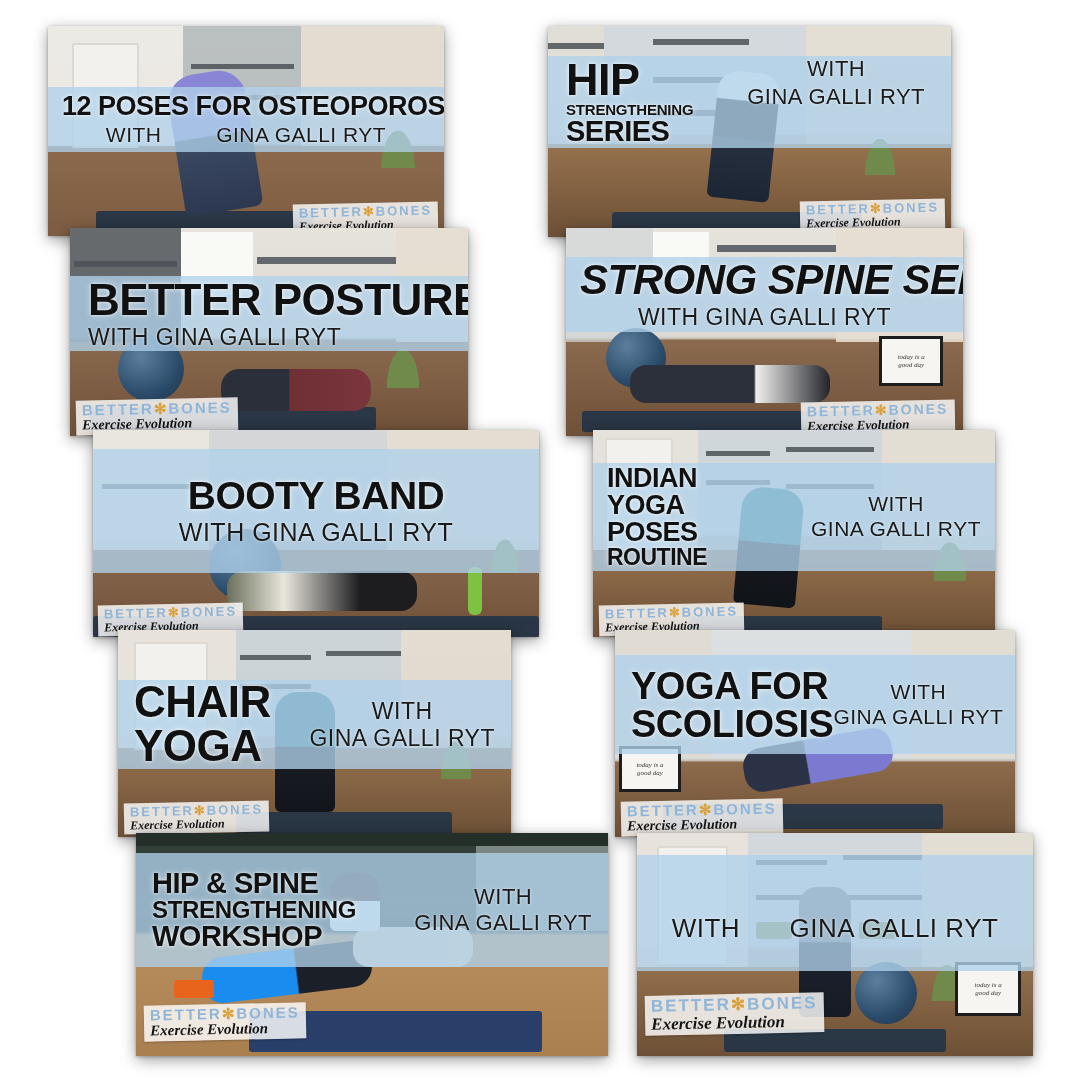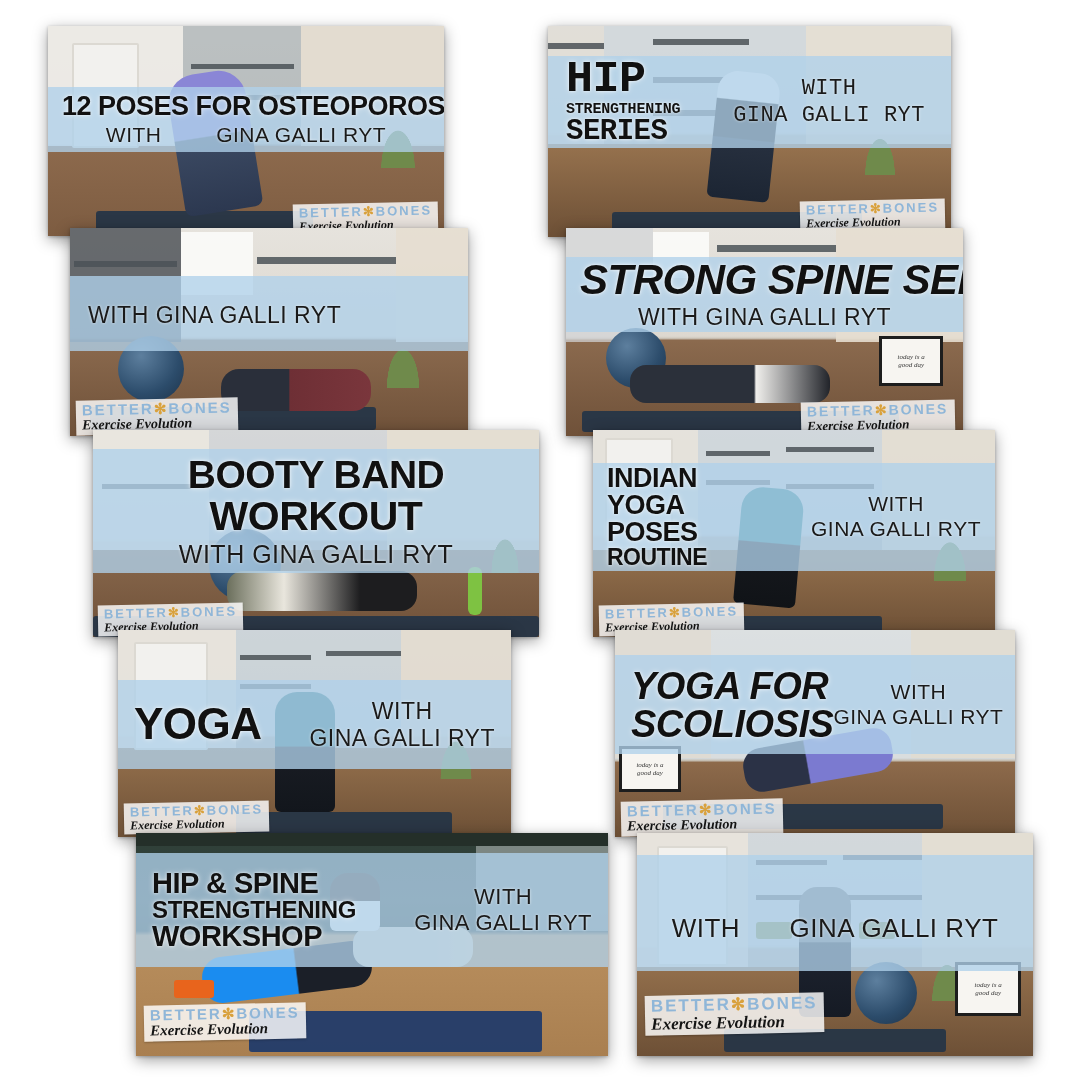--- a/index.html
+++ b/index.html
@@ -142,20 +142,21 @@
       <div class="wallpanel" style="left:82%;top:0;width:18%;height:55%;background:rgba(230,222,208,.9);"></div>
       <div class="ball" style="left:12%;top:52%;width:66px;height:66px;"></div>
       <div class="mat" style="left:5%;top:86%;width:72%;height:11%;"></div>
       <div class="plant" style="right:10%;top:48%;width:50px;height:60px;"></div>
       <div class="figure" style="left:38%;top:68%;width:150px;height:42px;
            background:linear-gradient(to right,#2a2f3a 0%,#2a2f3a 45%,#6e2f35 46%,#7a363c 100%);
            border-radius:18px;"></div>
     </div>
     <div class="band" style="top:23%;height:36%;">
       <div class="band-inner" style="text-align:left;padding-left:18px;">
+        <div class="ttl" style="font-size:44px;">BETTER POSTURE</div>
         <div class="sub" style="font-size:23px;margin-top:3px;">WITH GINA GALLI RYT</div>
       </div>
     </div>
     <div class="logo" style="left:6px;bottom:2px;">
       <div class="l1" style="font-size:15px;">BETTER<span class="bee">✻</span>BONES</div>
       <div class="l2" style="font-size:14px;">Exercise Evolution</div>
     </div>
   </div>
 
   <div class="card" style="left:93px;top:430px;width:446px;height:207px;z-index:30;">
@@ -169,21 +170,20 @@
       <div class="mat" style="left:0;top:90%;width:100%;height:10%;"></div>
       <div class="figure" style="left:30%;top:68%;width:190px;height:40px;
            background:linear-gradient(to right,#6b6f5c 0%,#e9e6dd 30%,#1d1d1f 70%,#1d1d1f 100%);
            border-radius:16px;"></div>
       <div class="figure" style="left:84%;top:66%;width:14px;height:48px;background:#7ec242;border-radius:6px;"></div>
       <div class="plant" style="right:3%;top:44%;width:42px;height:52px;"></div>
     </div>
     <div class="band" style="top:9%;height:60%;">
       <div class="band-inner" style="text-align:center;">
         <div class="ttl" style="font-size:39px;">BOOTY BAND</div>
-        <div class="ttl" style="font-size:41px;margin-top:2px;">WORKOUT</div>
         <div class="sub" style="font-size:25px;margin-top:4px;">WITH GINA GALLI RYT</div>
       </div>
     </div>
     <div class="logo" style="left:5px;bottom:2px;">
       <div class="l1" style="font-size:13px;">BETTER<span class="bee">✻</span>BONES</div>
       <div class="l2" style="font-size:12px;">Exercise Evolution</div>
     </div>
   </div>
 
   <div class="card" style="left:118px;top:630px;width:393px;height:207px;z-index:40;">
@@ -198,20 +198,21 @@
       <div class="wallpanel" style="left:72%;top:0;width:28%;height:57%;background:rgba(226,219,206,.88);"></div>
       <div class="mat" style="left:30%;top:88%;width:55%;height:11%;"></div>
       <div class="plant" style="right:8%;top:44%;width:48px;height:58px;"></div>
       <div class="figure" style="left:40%;top:30%;width:60px;height:120px;
            background:linear-gradient(to bottom,#1d6b78 0%,#1d6b78 45%,#1a1d24 46%,#12161c 100%);
            border-radius:22px 22px 6px 6px;"></div>
     </div>
     <div class="band" style="top:24%;height:43%;">
       <div class="band-inner" style="display:flex;align-items:center;justify-content:space-between;padding:0 16px;">
         <div style="text-align:left;">
+          <div class="ttl" style="font-size:44px;">CHAIR</div>
           <div class="ttl" style="font-size:44px;">YOGA</div>
         </div>
         <div style="text-align:center;">
           <div class="sub" style="font-size:23px;">WITH</div>
           <div class="sub" style="font-size:23px;margin-top:3px;">GINA GALLI RYT</div>
         </div>
       </div>
     </div>
     <div class="logo" style="left:6px;bottom:4px;">
       <div class="l1" style="font-size:13px;">BETTER<span class="bee">✻</span>BONES</div>
@@ -265,21 +266,21 @@
       <div class="shelf" style="left:26%;top:24%;width:24%;height:6px;"></div>
       <div class="shelf" style="left:26%;top:40%;width:24%;height:6px;"></div>
       <div class="wallpanel" style="left:64%;top:0;width:36%;height:56%;background:rgba(229,222,209,.88);"></div>
       <div class="mat" style="left:16%;top:88%;width:62%;height:10%;"></div>
       <div class="plant" style="right:12%;top:44%;width:46px;height:56px;"></div>
       <div class="figure" style="left:41%;top:22%;width:62px;height:128px;
            background:linear-gradient(to bottom,#f6f6f4 0%,#f6f6f4 22%,#17181c 23%,#17181c 52%,#27303f 53%,#1c2533 100%);
            border-radius:20px 20px 6px 6px;transform:rotate(6deg);"></div>
     </div>
     <div class="band" style="top:14%;height:44%;">
-      <div class="band-inner" style="display:flex;align-items:center;justify-content:space-between;padding:8px 18px;font-family:Liberation Mono, monospace;">
+      <div class="band-inner" style="display:flex;align-items:flex-start;justify-content:space-between;padding:8px 18px;">
         <div style="text-align:left;">
           <div class="ttl" style="font-size:45px;">HIP</div>
           <div class="ttl" style="font-size:15px;letter-spacing:-0.2px;">STRENGTHENING</div>
           <div class="ttl" style="font-size:29px;">SERIES</div>
         </div>
         <div style="text-align:center;padding-right:8px;">
           <div class="sub" style="font-size:22px;">WITH</div>
           <div class="sub" style="font-size:22px;margin-top:4px;">GINA GALLI RYT</div>
         </div>
       </div>
@@ -361,21 +362,21 @@
       <div class="wallpanel" style="left:74%;top:0;width:26%;height:62%;background:rgba(226,220,208,.85);"></div>
       <div class="mat" style="left:12%;top:84%;width:70%;height:12%;"></div>
       <div class="plant" style="left:6%;top:48%;width:48px;height:58px;"></div>
       <div class="sign" style="left:1%;top:56%;width:52px;height:36px;font-size:7px;padding:2px;">today is a<br>good day</div>
       <div class="figure" style="left:32%;top:52%;width:150px;height:44px;
            background:linear-gradient(to right,#2b3246 0%,#2b3246 42%,#7b7ad0 43%,#7b7ad0 100%);
            border-radius:18px;transform:rotate(-10deg);"></div>
     </div>
     <div class="band" style="top:12%;height:48%;">
       <div class="band-inner" style="display:flex;align-items:center;justify-content:space-between;padding:0 16px;">
-        <div style="text-align:left;font-style:italic;">
+        <div style="text-align:left;">
           <div class="ttl" style="font-size:38px;">YOGA FOR</div>
           <div class="ttl" style="font-size:38px;">SCOLIOSIS</div>
         </div>
         <div style="text-align:center;">
           <div class="sub" style="font-size:21px;">WITH</div>
           <div class="sub" style="font-size:21px;margin-top:3px;">GINA GALLI RYT</div>
         </div>
       </div>
     </div>
     <div class="logo" style="left:6px;bottom:2px;">

